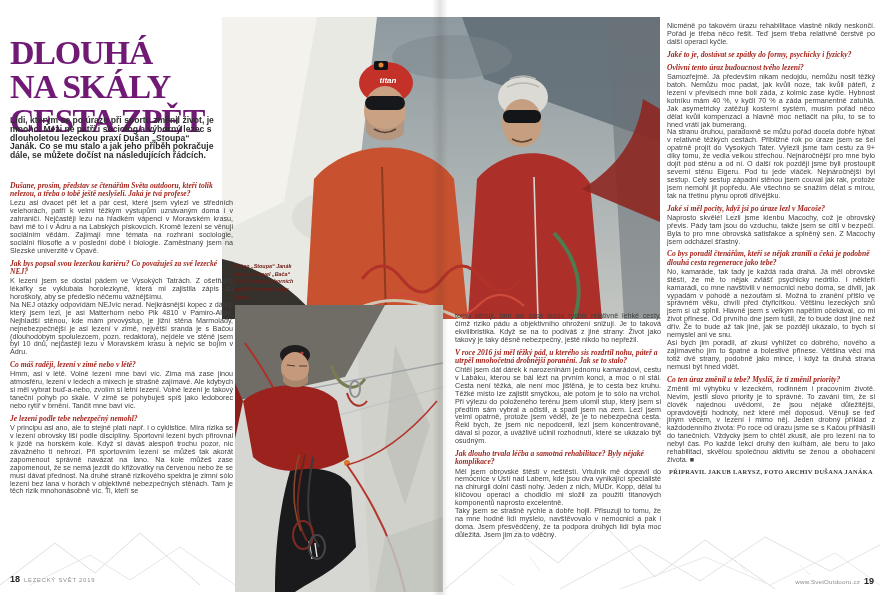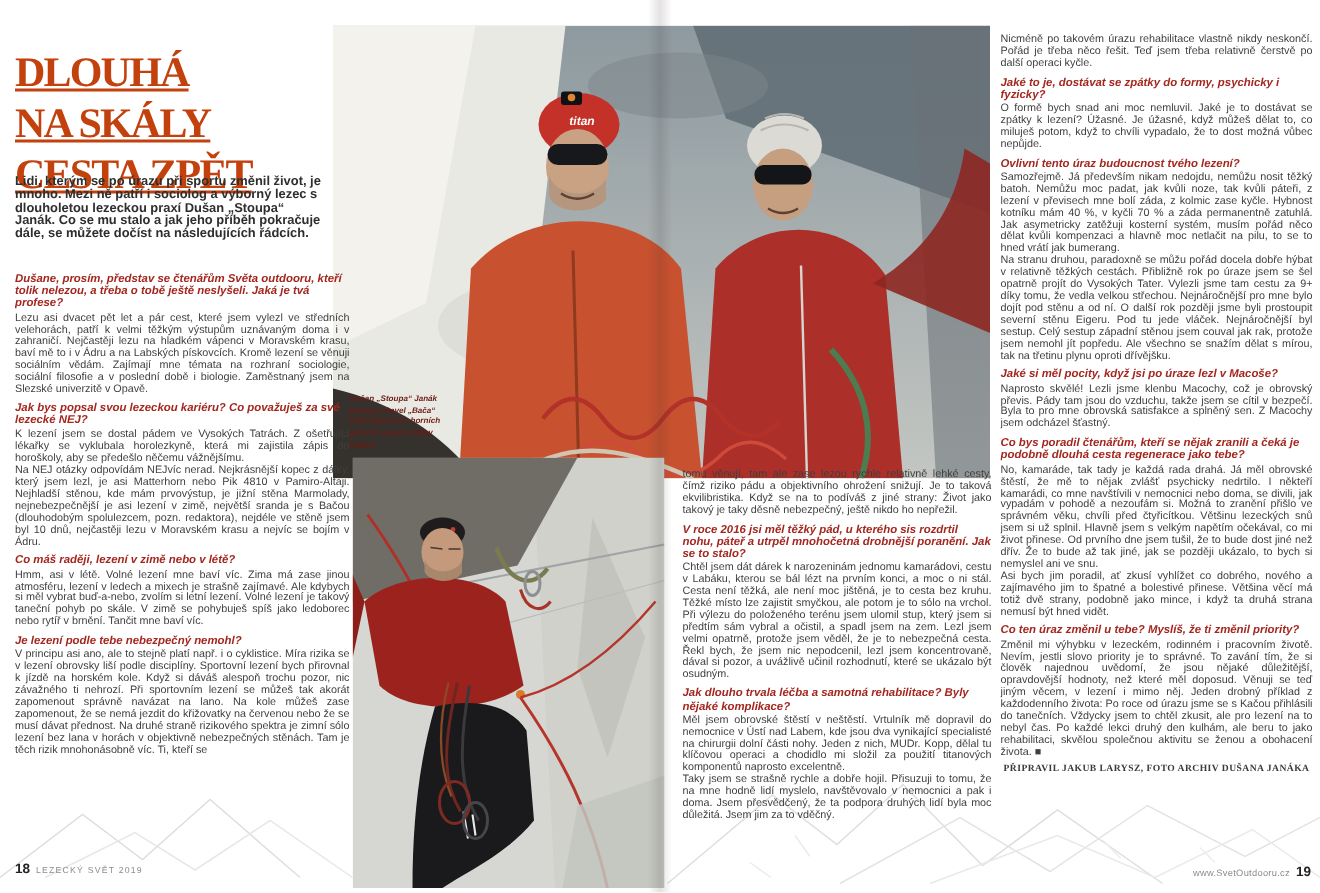--- a/index.html
+++ b/index.html
@@ -14,31 +14,31 @@
   .photo{position:absolute;z-index:1;overflow:hidden;}
   #selfie-photo{left:222px;top:0;width:438px;height:302px;margin-top:17px;}
   #climber-photo{left:235px;top:305px;width:208px;height:287px;}
   .photo svg{display:block;width:100%;height:100%;}
   
   #gutter{position:absolute;left:432px;top:0;width:16px;height:595px;z-index:3;pointer-events:none;
     background:linear-gradient(90deg,rgba(0,0,0,0) 0%,rgba(60,50,45,.14) 50%,rgba(0,0,0,0) 100%);}
   
   #page-title{position:absolute;left:10px;top:13px;width:220px;z-index:2;
     font-family:"Liberation Serif",serif;font-weight:bold;
-    font-size:28px;line-height:34px;letter-spacing:-1.2px;color:#c2410c;text-decoration:underline;}
+    font-size:34px;line-height:34px;letter-spacing:-1.2px;color:#701a75;}
   #page-title span{display:block;}
   #intro{position:absolute;left:10px;top:116px;width:206px;z-index:2;
     font-family:Liberation Sans, sans-serif;font-weight:bold;
     font-size:8.6px;line-height:8.8px;color:#2e2e2e;margin:0;}
   
   .col{position:absolute;z-index:2;overflow:hidden;}
   #col-left{left:10px;top:182px;width:223px;height:388px;}
   #col-r1{left:455px;top:312px;width:206px;height:262px;}
   #col-r2{left:667px;top:22px;width:208px;height:550px;}
-  p.q{font-family:Liberation Sans, sans-serif;font-style:italic;font-weight:bold;
+  p.q{font-family:Liberation Serif, serif;font-style:italic;font-weight:bold;
       font-size:7.6px;line-height:8.2px;color:#a4271f;margin:5px 0 1px 0;}
   p.q:first-child{margin-top:0;}
   p.a{font-size:7.2px;line-height:7.9px;color:#3f3f3f;margin:0;
       text-align:justify;white-space:pre-line;}
   p.byline{font-family:"Liberation Serif",serif;font-weight:bold;
       font-size:6.4px;line-height:8px;letter-spacing:.3px;color:#3a3a3a;
       text-align:center;margin:4px 0 0 0;}
   
   #photo-caption{position:absolute;left:233px;top:263px;width:64px;z-index:2;
       font-weight:bold;font-style:italic;font-size:5.4px;line-height:1.42;
@@ -178,21 +178,20 @@
   <p class="q">V roce 2016 jsi měl těžký pád, u kterého sis rozdrtil nohu, páteř a utrpěl mnohočetná drobnější poranění. Jak se to stalo?</p>
   <p class="a">Chtěl jsem dát dárek k narozeninám jednomu kamarádovi, cestu v Labáku, kterou se bál lézt na prvním konci, a moc o ni stál. Cesta není těžká, ale není moc jištěná, je to cesta bez kruhu. Těžké místo lze zajistit smyčkou, ale potom je to sólo na vrchol. Při výlezu do položeného terénu jsem ulomil stup, který jsem si předtím sám vybral a očistil, a spadl jsem na zem. Lezl jsem velmi opatrně, protože jsem věděl, že je to nebezpečná cesta. Řekl bych, že jsem nic nepodcenil, lezl jsem koncentrovaně, dával si pozor, a uvážlivě učinil rozhodnutí, které se ukázalo být osudným.</p>
   <p class="q">Jak dlouho trvala léčba a samotná rehabilitace? Byly nějaké komplikace?</p>
   <p class="a">Měl jsem obrovské štěstí v neštěstí. Vrtulník mě dopravil do nemocnice v Ústí nad Labem, kde jsou dva vynikající specialisté na chirurgii dolní části nohy. Jeden z nich, MUDr. Kopp, dělal tu klíčovou operaci a chodidlo mi složil za použití titanových komponentů naprosto excelentně.
 Taky jsem se strašně rychle a dobře hojil. Přisuzuji to tomu, že na mne hodně lidí myslelo, navštěvovalo v nemocnici a pak i doma. Jsem přesvědčený, že ta podpora druhých lidí byla moc důležitá. Jsem jim za to vděčný.</p>
 </div>
 
 <div class="col" id="col-r2">
   <p class="a">Nicméně po takovém úrazu rehabilitace vlastně nikdy neskončí. Pořád je třeba něco řešit. Teď jsem třeba relativně čerstvě po další operaci kyčle.</p>
   <p class="q">Jaké to je, dostávat se zpátky do formy, psychicky i fyzicky?</p>
-  <p class="a">O formě bych snad ani moc nemluvil. Jaké je to dostávat se zpátky k lezení? Úžasné. Je úžasné, když můžeš dělat to, co miluješ potom, když to chvíli vypadalo, že to dost možná vůbec nepůjde.</p>
   <p class="q">Ovlivní tento úraz budoucnost tvého lezení?</p>
   <p class="a">Samozřejmě. Já především nikam nedojdu, nemůžu nosit těžký batoh. Nemůžu moc padat, jak kvůli noze, tak kvůli páteři, z lezení v převisech mne bolí záda, z kolmic zase kyčle. Hybnost kotníku mám 40 %, v kyčli 70 % a záda permanentně zatuhlá. Jak asymetricky zatěžuji kosterní systém, musím pořád něco dělat kvůli kompenzaci a hlavně moc netlačit na pilu, to se to hned vrátí jak bumerang.
 Na stranu druhou, paradoxně se můžu pořád docela dobře hýbat v relativně těžkých cestách. Přibližně rok po úraze jsem se šel opatrně projít do Vysokých Tater. Vylezli jsme tam cestu za 9+ díky tomu, že vedla velkou střechou. Nejnáročnější pro mne bylo dojít pod stěnu a od ní. O další rok později jsme byli prostoupit severní stěnu Eigeru. Pod tu jede vláček. Nejnáročnější byl sestup. Celý sestup západní stěnou jsem couval jak rak, protože jsem nemohl jít popředu. Ale všechno se snažím dělat s mírou, tak na třetinu plynu oproti dřívějšku.</p>
   <p class="q">Jaké si měl pocity, když jsi po úraze lezl v Macoše?</p>
   <p class="a">Naprosto skvělé! Lezli jsme klenbu Macochy, což je obrovský převis. Pády tam jsou do vzduchu, takže jsem se cítil v bezpečí. Byla to pro mne obrovská satisfakce a splněný sen. Z Macochy jsem odcházel šťastný.</p>
   <p class="q">Co bys poradil čtenářům, kteří se nějak zranili a čeká je podobně dlouhá cesta regenerace jako tebe?</p>
   <p class="a">No, kamaráde, tak tady je každá rada drahá. Já měl obrovské štěstí, že mě to nějak zvlášť psychicky nedrtilo. I někteří kamarádi, co mne navštívili v nemocnici nebo doma, se divili, jak vypadám v pohodě a nezoufám si. Možná to zranění přišlo ve správném věku, chvíli před čtyřicítkou. Většinu lezeckých snů jsem si už splnil. Hlavně jsem s velkým napětím očekával, co mi život přinese. Od prvního dne jsem tušil, že to bude dost jiné než dřív. Že to bude až tak jiné, jak se později ukázalo, to bych si nemyslel ani ve snu.
 Asi bych jim poradil, ať zkusí vyhlížet co dobrého, nového a zajímavého jim to špatné a bolestivé přinese. Většina věcí má totiž dvě strany, podobně jako mince, i když ta druhá strana nemusí být hned vidět.</p>
   <p class="q">Co ten úraz změnil u tebe? Myslíš, že ti změnil priority?</p>
   <p class="a">Změnil mi výhybku v lezeckém, rodinném i pracovním životě. Nevím, jestli slovo priority je to správné. To zavání tím, že si člověk najednou uvědomí, že jsou nějaké důležitější, opravdovější hodnoty, než které měl doposud. Věnuji se teď jiným věcem, v lezení i mimo něj. Jeden drobný příklad z každodenního života: Po roce od úrazu jsme se s Kačou přihlásili do tanečních. Vždycky jsem to chtěl zkusit, ale pro lezení na to nebyl čas. Po každé lekci druhý den kulhám, ale beru to jako rehabilitaci, skvělou společnou aktivitu se ženou a obohacení života. ■</p>

